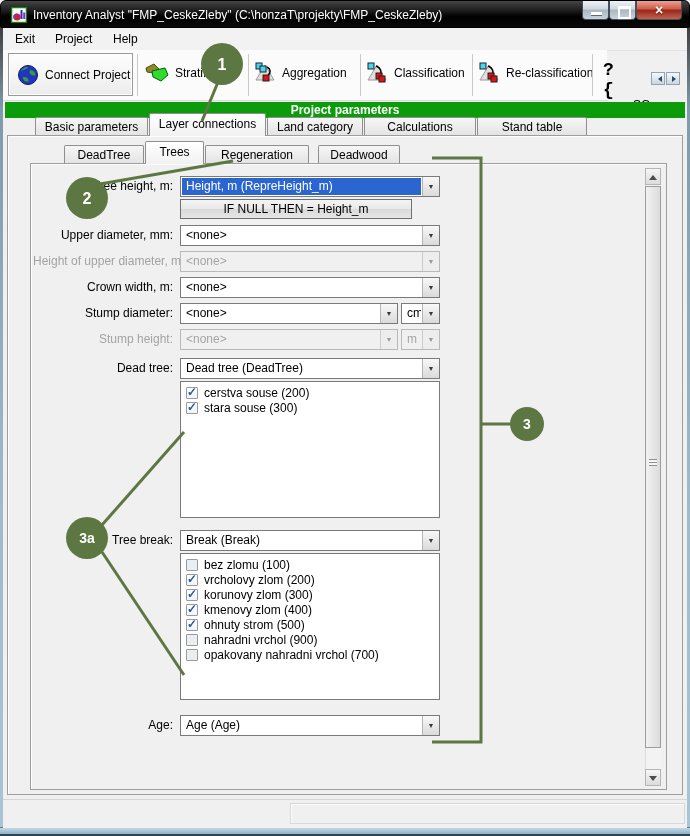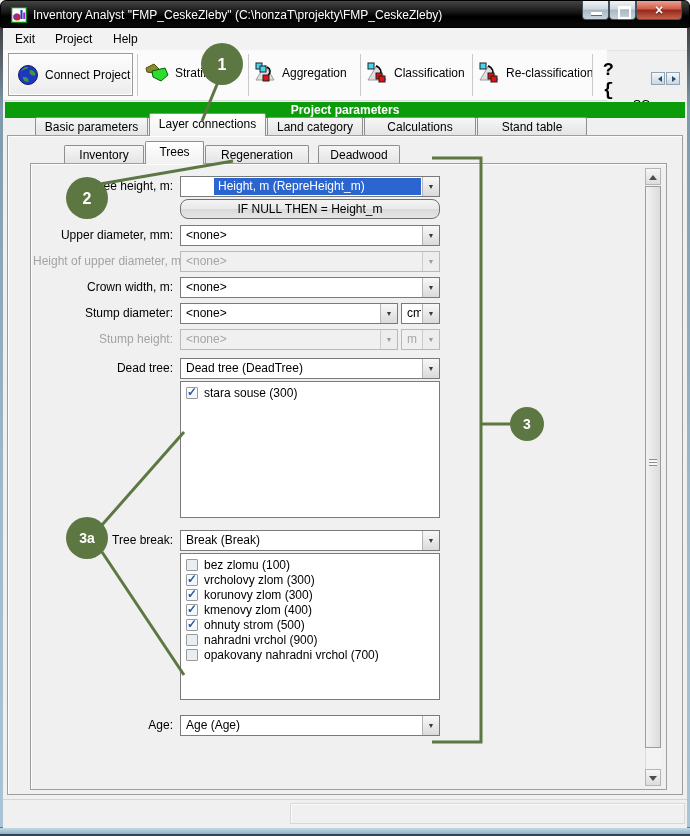--- a/index.html
+++ b/index.html
@@ -74,27 +74,27 @@
   
   .flabel{position:absolute;left:33px;width:140px;height:21px;line-height:21px;text-align:right;z-index:5;white-space:nowrap;}
   .flabel.dis{color:#a3a3a3;}
   .combo{position:absolute;left:180px;width:260px;height:21px;box-sizing:border-box;border:1px solid #7a7a7a;
     background:#fff;z-index:5;}
   .combo-text{position:absolute;left:1px;top:1px;right:18px;bottom:1px;line-height:17px;padding-left:4px;
     white-space:nowrap;overflow:hidden;}
   .combo-btn{position:absolute;right:0;top:0;width:17px;height:100%;box-sizing:border-box;
     background:linear-gradient(#f8f8f8,#dadada);border-left:1px solid #b4b4b4;
     text-align:center;font-size:7px;line-height:19px;color:#383838;}
-  .combo.focused .combo-text{background:#2a65d0;color:#fff;margin-left:32px;}
+  .combo.focused .combo-text{background:#2a65d0;color:#fff;}
   .combo.dis{background:#f0f0f0;border-color:#b9b9b9;}
   .combo.dis .combo-text{color:#a5a5a5;}
   .combo.dis .combo-btn{background:#ededed;color:#9a9a9a;border-left-color:#cccccc;}
   .r-treeheight{top:176px;}
-  .ifnull-btn{position:absolute;left:180px;top:199px;width:260px;height:20px;box-sizing:border-box;z-index:5;
-    border:1px solid #707070;border-radius:8px;background:linear-gradient(#f4f4f4,#e9e9e9 50%,#d9d9d9 50%,#e6e6e6);
+  .ifnull-btn{position:absolute;left:180px;top:199px;width:232px;height:20px;box-sizing:border-box;z-index:5;
+    border:1px solid #707070;border-radius:0;background:linear-gradient(#f4f4f4,#e9e9e9 50%,#d9d9d9 50%,#e6e6e6);
     text-align:center;line-height:18px;}
   .r-upper{top:225px;}
   .r-hud{top:251px;}
   .r-crown{top:277px;}
   .r-stumpd{top:303px;}
   .r-stumph{top:329px;}
   .r-dead{top:358px;}
   .r-break{top:530px;}
   .r-age{top:715px;}
   .w-main{width:218px;}
@@ -228,21 +228,21 @@
 
   <div class="green-bar">Project parameters</div>
 
   <div class="tab inactive1 t1">Basic parameters</div>
   <div class="tab active1 t2">Layer connections</div>
   <div class="tab inactive1 t3">Land category</div>
   <div class="tab inactive1 t4">Calculations</div>
   <div class="tab inactive1 t5">Stand table</div>
   <div class="page1"></div>
 
-  <div class="tab inactive2 s1">Inventory</div>
+  <div class="tab inactive2 s1">DeadTree</div>
   <div class="tab active2 s2">Trees</div>
   <div class="tab inactive2 s3">Regeneration</div>
   <div class="tab inactive2 s4">Deadwood</div>
   <div class="page2"></div>
 
   <div class="flabel l-treeheight">Tree height, m:</div>
   <div class="flabel l-upper">Upper diameter, mm:</div>
   <div class="flabel l-hud dis">Height of upper diameter, m:</div>
   <div class="flabel l-crown">Crown width, m:</div>
   <div class="flabel l-stumph dis">Stump height:</div>
@@ -285,36 +285,40 @@
     <span class="combo-btn">▼</span>
   </div>
   <div class="combo r-dead">
     <span class="combo-text">Dead tree (DeadTree)</span>
     <span class="combo-btn">▼</span>
   </div>
   <div class="listbox lb-dead">
 
       <div class="lb-row">
         <span class="cb on"></span>
+        <span class="lb-label">cerstva souse (200)</span>
+      </div>
+      <div class="lb-row">
+        <span class="cb on"></span>
         <span class="lb-label">stara souse (300)</span>
       </div>
     </div>
   <div class="combo r-break">
     <span class="combo-text">Break (Break)</span>
     <span class="combo-btn">▼</span>
   </div>
   <div class="listbox lb-break">
 
   <div class="lb-row">
         <span class="cb"></span>
         <span class="lb-label">bez zlomu (100)</span>
       </div>
       <div class="lb-row">
         <span class="cb on"></span>
-        <span class="lb-label">vrcholovy zlom (300)</span>
+        <span class="lb-label">vrcholovy zlom (200)</span>
       </div>
       <div class="lb-row">
         <span class="cb on"></span>
         <span class="lb-label">korunovy zlom (300)</span>
       </div>
       <div class="lb-row">
         <span class="cb on"></span>
         <span class="lb-label">kmenovy zlom (400)</span>
       </div>
       <div class="lb-row">

